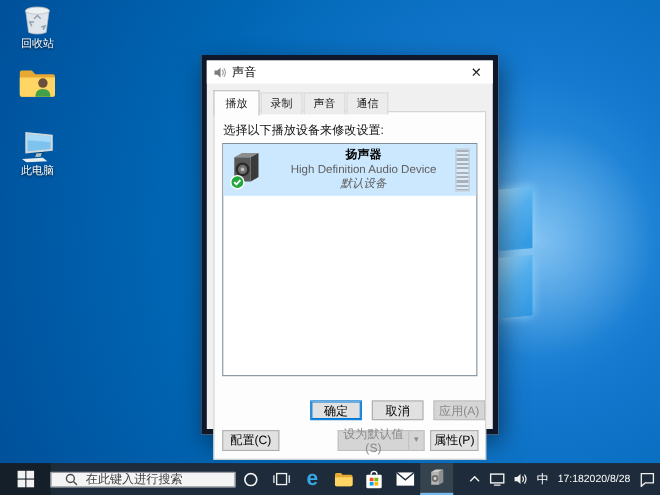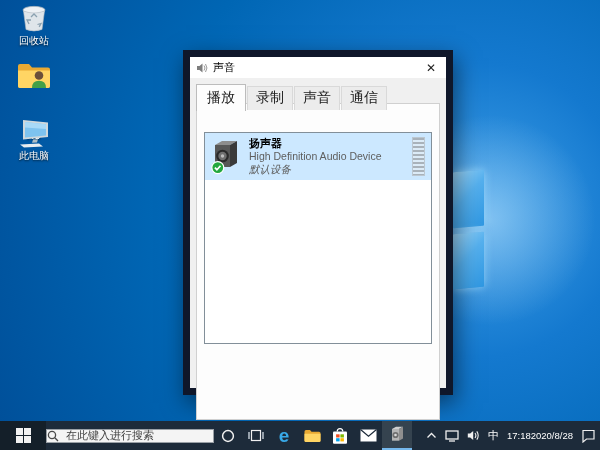--- a/index.html
+++ b/index.html
@@ -16,36 +16,36 @@
     box-shadow: 0 0 10px rgba(160,220,255,.8); border-radius:1px; }
   .pane1 { left:453px; top:171px; width:31px; height:56px; }
   .pane2 { left:453px; top:233px; width:31px; height:55px; }
 
   
   .desk-icon { position:absolute; width:60px; display:flex; flex-direction:column; align-items:center; cursor:default; }
   .desk-icon .lbl { margin-top:2px; font-size:10px; color:#fff; text-shadow:0 1px 2px rgba(0,0,0,.85); line-height:1.1; }
 
   
   .dialog { position:absolute; left:183px; top:50px; width:270px; height:345px;
-    background:#f0f0f0; border:7px solid #0f172a; box-shadow:3px 8px 22px rgba(0,0,0,.5); font-size:11px; color:#000; }
+    background:#f0f0f0; border:5px solid #0f172a; box-shadow:3px 8px 22px rgba(0,0,0,.5); font-size:11px; color:#000; }
   .titlebar { height:21px; background:#fff; display:flex; align-items:center; padding-left:6px; }
   .titlebar .ttl { margin-left:5px; font-size:11px; }
   .close-btn { margin-left:auto; width:30px; height:21px; display:flex; align-items:center; justify-content:center;
     font-size:12px; color:#222; }
 
   .tabs { display:flex; align-items:flex-end; padding:6px 6px 0 6px; position:relative; z-index:2; }
-  .tab { font-size:14px; padding:2px 8px 3px 8px; background:#ececec; border:1px solid #d9d9d9; border-bottom:none;
+  .tab { font-size:10px; padding:2px 8px 3px 8px; background:#ececec; border:1px solid #d9d9d9; border-bottom:none;
     margin-right:1px; color:#222; }
   .tab.active { background:#fdfdfd; border-color:#bcbcbc; padding:4px 10px 4px 10px; margin-bottom:-1px; }
 
   .tabpanel { position:absolute; left:6px; right:6px; top:46px; height:317px;
     background:#fdfdfd; border:1px solid #d0d0d0; }
   .instruction { padding:9px 8px 6px 8px; font-size:11px; color:#111; }
 
-  .listbox { position:absolute; left:7px; right:7px; top:28px; height:212px; background:#fff; border:1px solid #828f99; }
+  .listbox { position:absolute; left:7px; right:7px; top:28px; height:212px; background:#fff; border:1px solid #828f99;text-align:center; }
   .device-item { display:flex; align-items:center; height:47px; background:#cce8ff; padding:2px 4px 2px 4px; }
   .device-text { flex:1; margin-left:6px; line-height:1.25; overflow:hidden; }
   .device-name { font-weight:bold; font-size:11px; color:#000; }
   .device-desc { font-size:10.5px; color:#5e5e5e; }
   .device-status { font-size:10.5px; color:#5e5e5e;font-style:italic; }
   .meter { width:13px; height:39px; margin-right:2px; border:1px solid #bcc7d0; background:
     repeating-linear-gradient(to bottom, #a9b2ba 0px, #a9b2ba 2px, #dcebf7 2px, #dcebf7 4px); }
 
   .panel-btn-row { position:absolute; left:7px; right:6px; bottom:7px; height:19px; display:flex; align-items:center; }
   .btn { background:#e1e1e1; border:1px solid #adadad; font-size:11px; color:#000; height:19px;
@@ -62,21 +62,21 @@
   .btn-ok { border:1px solid #0078d7; box-shadow: inset 0 0 0 1px #0078d7; }
 
   
   .taskbar { position:absolute; left:0; bottom:0; width:600px; height:29px; background:#1d2b3a;
     display:flex; align-items:center; color:#fff; }
   .tb-btn { height:29px; display:flex; align-items:center; justify-content:center; }
   .start-btn { width:46px; background:rgba(0,0,0,.28); }
   .win-logo { display:grid; grid-template-columns:7px 7px; grid-template-rows:7px 7px; gap:1px; }
   .win-logo span { background:#f2f2f2; }
   .searchbox { width:168px; height:14px; background:#f4f4f4; border:1px solid #9aa0a6; display:flex; align-items:center;
-    padding-left:0; }
+    padding-left:12px; }
   .searchbox .ph { margin-left:7px; font-size:11px; color:#3f3f3f; }
   .appicon { width:28px; }
   .app-active { background:#35434f; border-bottom:2px solid #76b9ed; width:30px; }
   .tray { margin-left:auto; display:flex; align-items:center; }
   .tray .tb-btn { padding:0 4px; }
   .ime { font-size:11px; color:#fff; padding:0 4px; }
   .clock { text-align:center; font-size:9.5px; line-height:1.25; padding:0 5px; }
   .notif { padding:0 9px 0 6px; }
   .edge-e { font-size:19px; font-weight:bold; color:#38a9e8; line-height:1; }
 </style>
@@ -132,20 +132,21 @@
     </div>
 
     <div class="tabs">
       <span class="tab active">播放</span>
       <span class="tab">录制</span>
       <span class="tab">声音</span>
       <span class="tab">通信</span>
     </div>
 
     <div class="tabpanel">
+      <div class="instruction">选择以下播放设备来修改设置:</div>
 
       <div class="listbox">
         <div class="device-item">
           <svg width="34" height="37" viewBox="0 0 34 37">
             <polygon points="6,7 13,3 28,3 21,7" fill="#8d8d8d"></polygon>
             <polygon points="21,7 28,3 28,25 21,29" fill="#3a3a3a"></polygon>
             <rect x="6" y="7" width="15" height="22" fill="#575757"></rect>
             <circle cx="13.5" cy="18" r="6.3" fill="#2a2a2a"></circle>
             <circle cx="13.5" cy="18" r="4.2" fill="#6f6f6f"></circle>
             <circle cx="13.5" cy="18" r="1.7" fill="#bcbcbc"></circle>
@@ -154,22 +155,35 @@
           </svg>
           <div class="device-text">
             <div class="device-name">扬声器</div>
             <div class="device-desc">High Definition Audio Device</div>
             <div class="device-status">默认设备</div>
           </div>
           <div class="meter"></div>
         </div>
       </div>
 
-    </div>
-
+      <div class="panel-btn-row">
+        <button class="btn btn-configure">配置(C)</button>
+        <span class="split">
+          <button class="btn btn-setdefault disabled">设为默认值(S)</button>
+          <button class="btn btn-dd disabled">▼</button>
+        </span>
+        <button class="btn btn-properties">属性(P)</button>
+      </div>
+    </div>
+
+    <div class="dialog-btn-row">
+      <button class="btn btn-ok">确定</button>
+      <button class="btn btn-cancel">取消</button>
+      <button class="btn btn-apply disabled">应用(A)</button>
+    </div>
   </div>
 
   <div class="taskbar">
     <div class="tb-btn start-btn">
       <span class="win-logo">
           <span></span>
           <span></span>
           <span></span>
           <span></span>
         </span>

